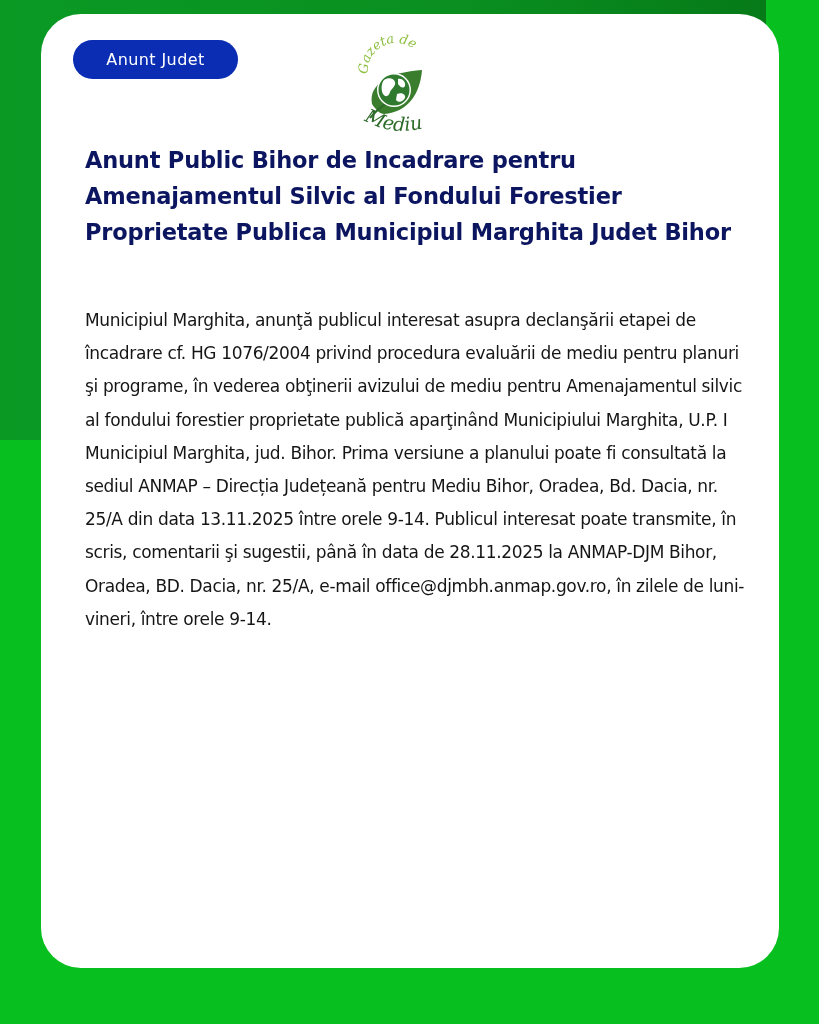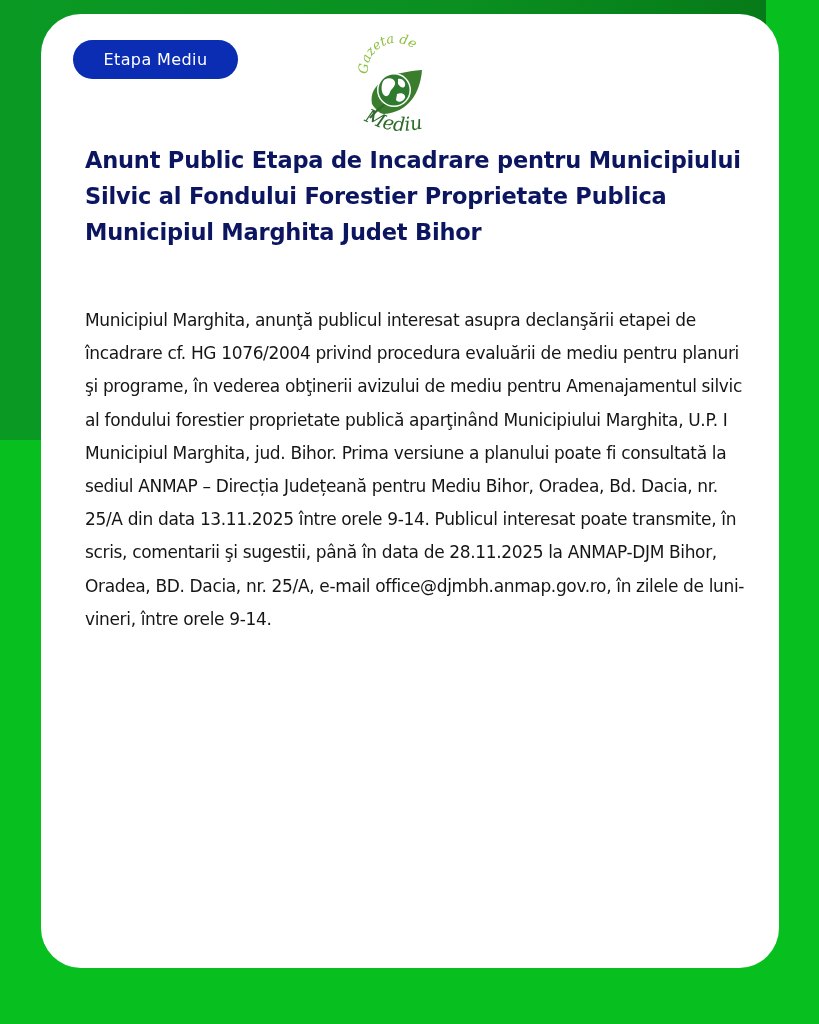--- a/index.html
+++ b/index.html
@@ -62,21 +62,21 @@
     }
   </style>
 </head>
 <body>
 
 <div class="bg-dark"></div>
 
 <div class="card">
 
   <div class="badge">
-    <span>Etapa Mediu</span>
+    <span>Anunt Judet</span>
   </div>
 
   <div class="logo">
     <svg width="90" height="112" viewBox="0 0 90 112" xmlns="http://www.w3.org/2000/svg">
       <defs>
         <path id="arcTop" d="M 18 40 A 28 28 0 0 1 74 34"></path>
         <path id="arcBot" d="M 14 86 Q 44 104 82 92"></path>
       </defs>
 
       <text font-family="DejaVu Serif, serif" font-size="13" font-style="italic" fill="#8cbf3f">
@@ -93,17 +93,17 @@
         <path d="M 48 45 C 52 44 56 48 55 52 C 53 55 50 53 48 50 Z" fill="#ffffff"></path>
         <path d="M 47 60 C 51 58 56 60 55 64 C 53 68 48 69 46 66 Z" fill="#ffffff"></path>
       </g>
 
       <text font-family="DejaVu Serif, serif" font-size="19" font-style="italic" fill="#2e6b2a">
         <textPath href="#arcBot">Mediu</textPath>
       </text>
     </svg>
   </div>
 
-  <h1 class="title">Anunt Public Etapa de Incadrare pentru Municipiului Silvic al Fondului Forestier Proprietate Publica Municipiul Marghita Judet Bihor</h1>
+  <h1 class="title">Anunt Public Bihor de Incadrare pentru Amenajamentul Silvic al Fondului Forestier Proprietate Publica Municipiul Marghita Judet Bihor</h1>
 
   <p class="body-text">Municipiul Marghita, anunţă publicul interesat asupra declanşării etapei de încadrare cf. HG 1076/2004 privind procedura evaluării de mediu pentru planuri şi programe, în vederea obţinerii avizului de mediu pentru Amenajamentul silvic al fondului forestier proprietate publică aparţinând Municipiului Marghita, U.P. I Municipiul Marghita, jud. Bihor. Prima versiune a planului poate fi consultată la sediul ANMAP – Direcția Județeană pentru Mediu Bihor, Oradea, Bd. Dacia, nr. 25/A din data 13.11.2025 între orele 9-14. Publicul interesat poate transmite, în scris, comentarii şi sugestii, până în data de 28.11.2025 la ANMAP-DJM Bihor, Oradea, BD. Dacia, nr. 25/A, e-mail office@djmbh.anmap.gov.ro, în zilele de luni-vineri, între orele 9-14.</p>
 
 </div>
 
 </body></html>

